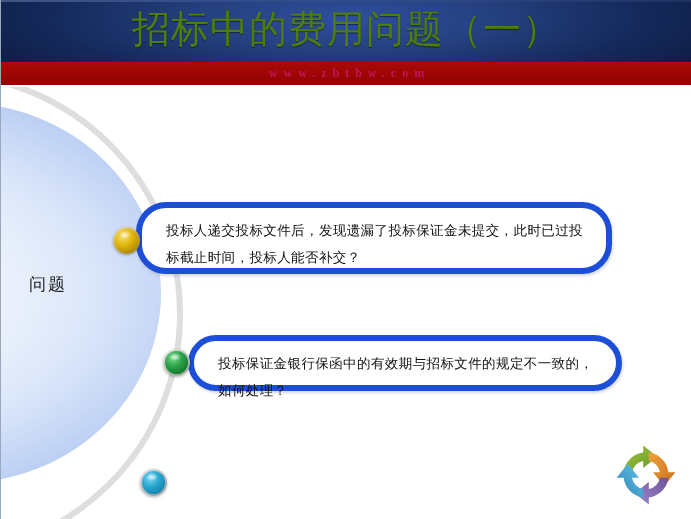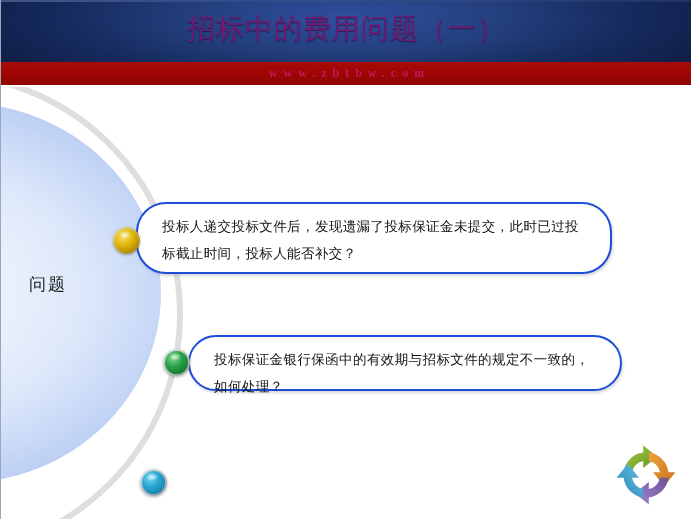--- a/index.html
+++ b/index.html
@@ -35,23 +35,23 @@
     width: 691px;
     height: 2px;
     background: linear-gradient(90deg, #6a7fb0 0%, #3c5490 35%, #2a3f73 100%);
     opacity: .55;
   }
   #slide-title {
     position: absolute;
     left: 0; top: 5px;
     width: 691px;
     text-align: center;
-    color: #701a75;
+    color: #4d7c0f;
     font-family: Liberation Sans, sans-serif;
-    font-size: 28px;
+    font-size: 38px;
     line-height: 48px;
     letter-spacing: 1px;
     white-space: nowrap;
     text-shadow: 0 1px 1px rgba(0,0,0,.45);
   }
   #url-band {
     position: absolute;
     left: 0; top: 62px;
     width: 691px;
     height: 23px;
@@ -154,21 +154,21 @@
   #bullet-1 .bulb { background: radial-gradient(circle at 36% 30%, #f6dd70 0%, #e2b80d 42%, #b98d04 78%, #8e6a02 100%); }
   #bullet-2 { background: linear-gradient(145deg,#e4e9e4 0%, #b9c4b9 48%, #8e9b8e 100%); }
   #bullet-2 .bulb { background: radial-gradient(circle at 36% 30%, #7fd98e 0%, #2aa34a 40%, #137a2f 78%, #0a5a21 100%); }
   #bullet-3 { background: linear-gradient(145deg,#e0e4e8 0%, #b4bcc4 48%, #8b949c 100%); }
   #bullet-3 .bulb { background: radial-gradient(circle at 36% 30%, #7fd8f2 0%, #2aa8d2 40%, #1484ad 78%, #0d6088 100%); }
 
   .box {
     position: absolute;
     box-sizing: border-box;
     background: #ffffff;
-    border: 2px solid #1d4ed8;
+    border: 6px solid #1d4ed8;
     border-radius: 30px;
     box-shadow: 1px 2px 3px rgba(120,120,120,.30);
     padding: 9px 20px 9px 24px;
   }
   .box p {
     margin: 0;
     font-family: "DejaVu Serif", "Liberation Serif", serif;
     font-size: 13.5px;
     line-height: 27px;
     color: #111111;

